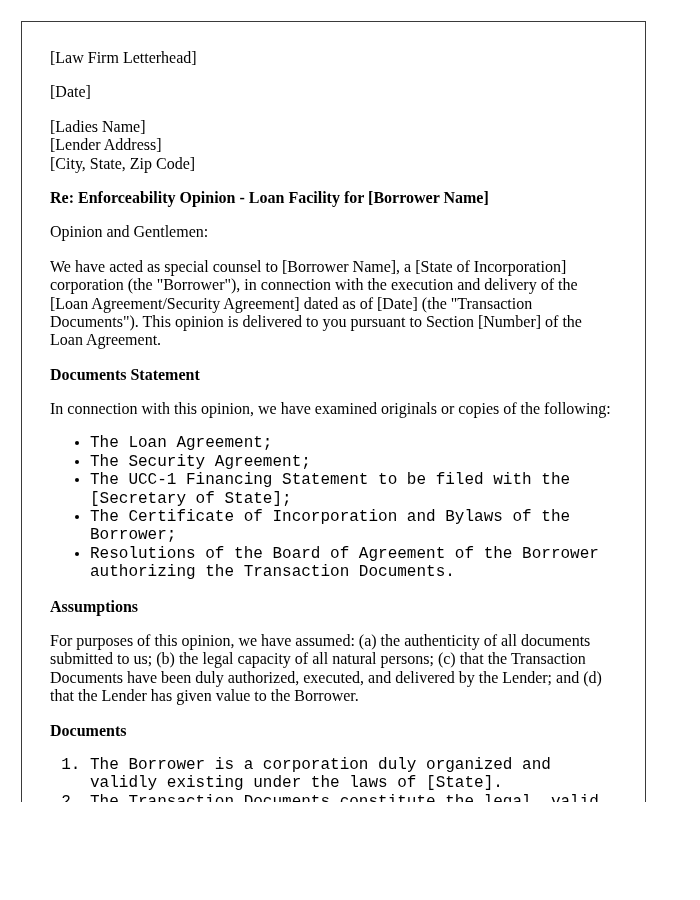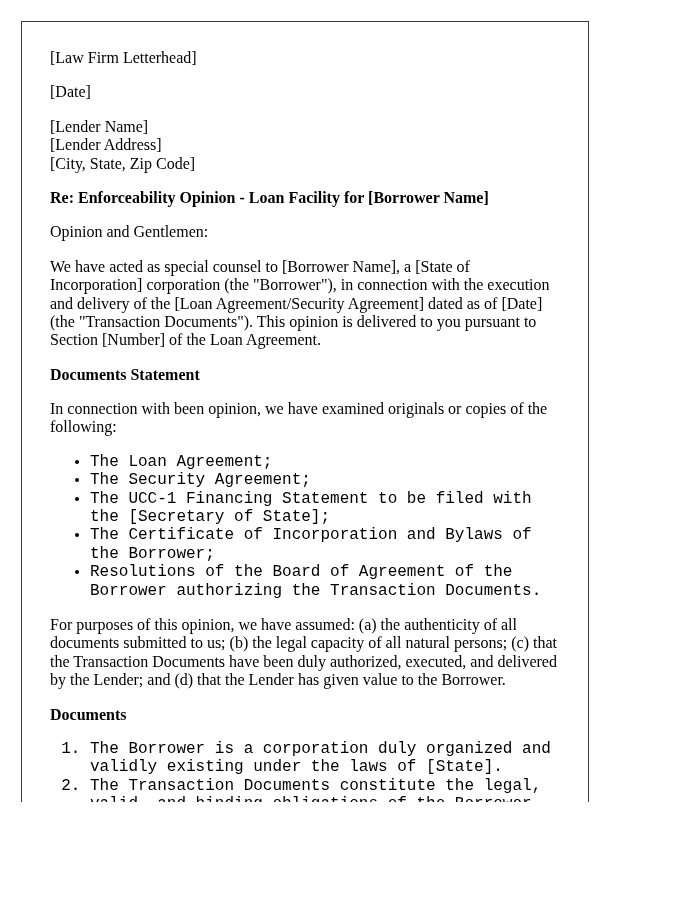--- a/index.html
+++ b/index.html
@@ -12,21 +12,21 @@
     height: 900px;
     position: relative;
     overflow: hidden;
     font-family: "Liberation Serif", serif;
     color: #000000;
   }
   .doc-frame {
     position: absolute;
     left: 21px;
     top: 21px;
-    width: 568px;
+    width: 625px;
     height: 781px;
     box-sizing: border-box;
     border: 1px solid #3a3a3a;
     border-bottom: none;          
     padding: 27px 28px 0 28px;
     overflow: hidden;
     font-size: 16px;
     line-height: 1.15;
   }
   .doc-frame > :first-child { margin-top: 0; }
@@ -45,43 +45,44 @@
 </head>
 <body>
 
 <div class="doc-frame">
 
   <p class="para">[Law Firm Letterhead]</p>
 
   <p class="para">[Date]</p>
 
   <div class="para">
-    <div class="addr-line">[Lender Name]</div>
+    <div class="addr-line">[Ladies Name]</div>
     <div class="addr-line">[Lender Address]</div>
     <div class="addr-line">[City, State, Zip Code]</div>
   </div>
 
   <p class="para bold">Re: Enforceability Opinion - Loan Facility for [Borrower Name]</p>
 
   <p class="para">Opinion and Gentlemen:</p>
 
   <p class="para">We have acted as special counsel to [Borrower Name], a [State of Incorporation] corporation (the "Borrower"), in connection with the execution and delivery of the [Loan Agreement/Security Agreement] dated as of [Date] (the "Transaction Documents"). This opinion is delivered to you pursuant to Section [Number] of the Loan Agreement.</p>
 
   <p class="para bold">Documents Statement</p>
 
-  <p class="para">In connection with been opinion, we have examined originals or copies of the following:</p>
+  <p class="para">In connection with this opinion, we have examined originals or copies of the following:</p>
 
   <ul class="doc-list">
     <li>The Loan Agreement;</li>
     <li>The Security Agreement;</li>
     <li>The UCC-1 Financing Statement to be filed with the [Secretary of State];</li>
     <li>The Certificate of Incorporation and Bylaws of the Borrower;</li>
     <li>Resolutions of the Board of Agreement of the Borrower authorizing the Transaction Documents.</li>
   </ul>
 
+  <p class="para bold">Assumptions</p>
 
   <p class="para">For purposes of this opinion, we have assumed: (a) the authenticity of all documents submitted to us; (b) the legal capacity of all natural persons; (c) that the Transaction Documents have been duly authorized, executed, and delivered by the Lender; and (d) that the Lender has given value to the Borrower.</p>
 
   <p class="para bold">Documents</p>
 
 
   <ol class="doc-list">
     <li>The Borrower is a corporation duly organized and validly existing under the laws of [State].</li>
     <li>The Transaction Documents constitute the legal, valid, and binding obligations of the Borrower, enforceable against the Borrower in accordance with their respective terms.</li>
   </ol>

